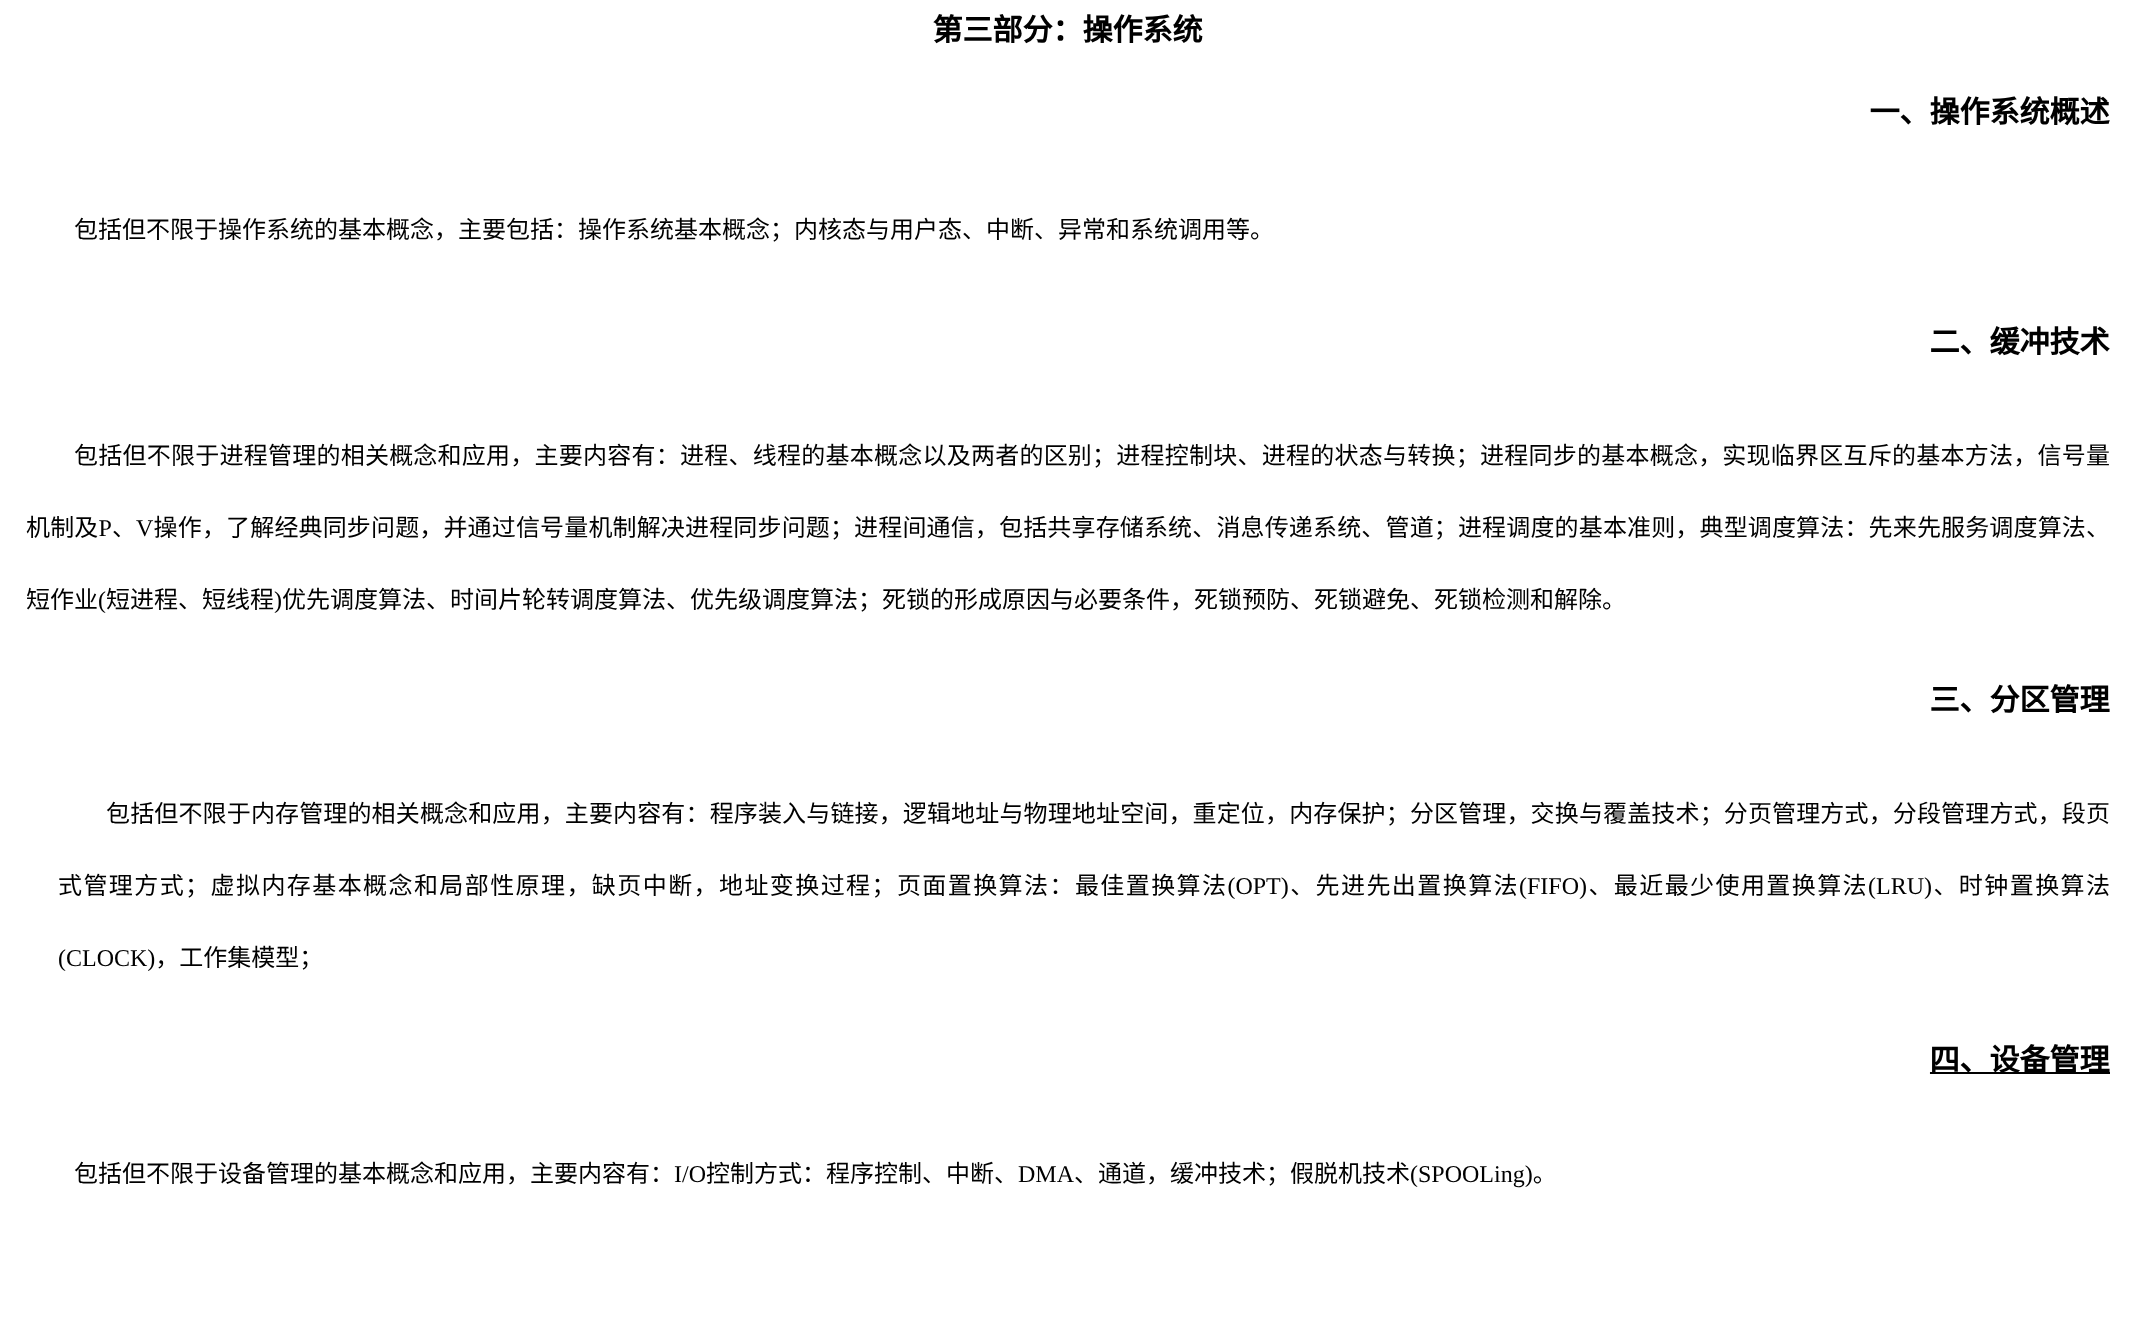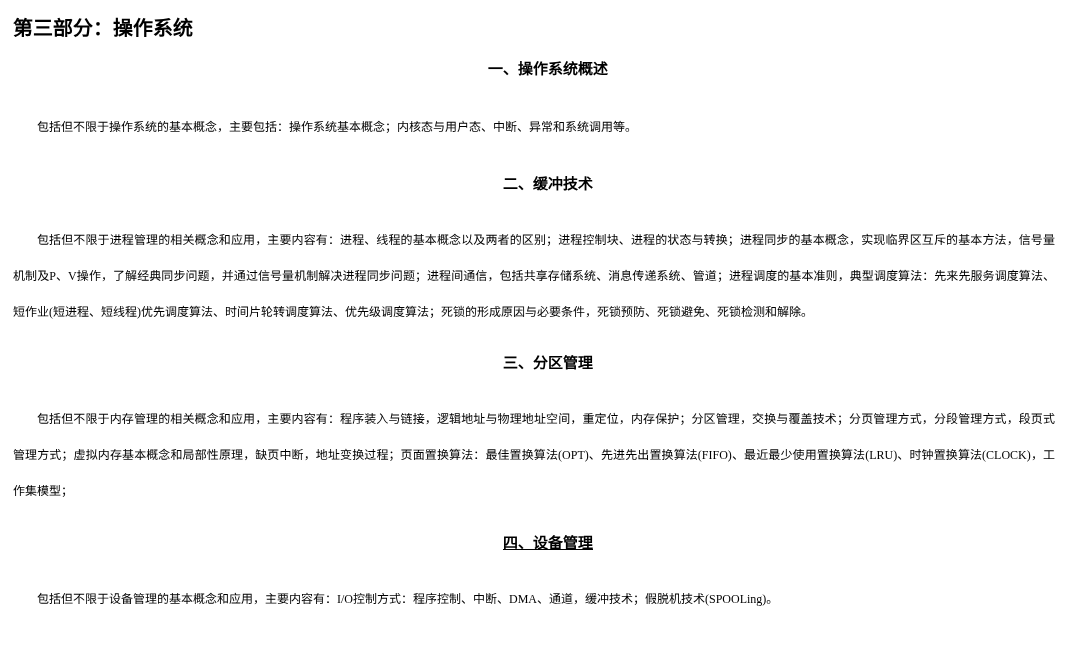--- a/index.html
+++ b/index.html
@@ -8,45 +8,46 @@
   }
   body {
     width: 1066px;
     height: 661px;
     overflow: hidden;
     color: #000000;
     font-family: "Liberation Serif", "DejaVu Serif", serif;
     padding: 0 11px 0 13px;
   }
   .doc-title {
-    margin-top: 16px;
-    font-size: 20px;
+    margin-top: 4px;
+    font-size: 15px;
     line-height: 24px;
     font-weight: bold;
+    text-align: center;
   }
   .section-heading {
     font-size: 15px;
     line-height: 24px;
     font-weight: bold;
     text-indent: 28px;
-    text-align: center;
+    text-align: right;
   }
   .section-body {
     font-size: 12px;
     line-height: 36px;
     text-indent: 2em;
     text-align: justify;
     text-justify: inter-ideograph;
   }
   .s1 .section-heading { margin-top: 17px; }
   .s1 .section-body    { margin-top: 28px; }
   .s2 .section-heading { margin-top: 27px; }
   .s2 .section-body    { margin-top: 26px; }
   .s3 .section-heading { margin-top: 21px; }
-  .s3 .section-body    { margin-top: 26px; }
+  .s3 .section-body    { margin-top: 26px; margin-left: 16px; }
   .s4 .section-heading { margin-top: 22px; text-decoration: underline; }
   .s4 .section-body    { margin-top: 26px; }
 </style>
 </head>
 <body>
 
 <div class="doc-page">
 
   <h1 class="doc-title">第三部分：操作系统</h1>
 

